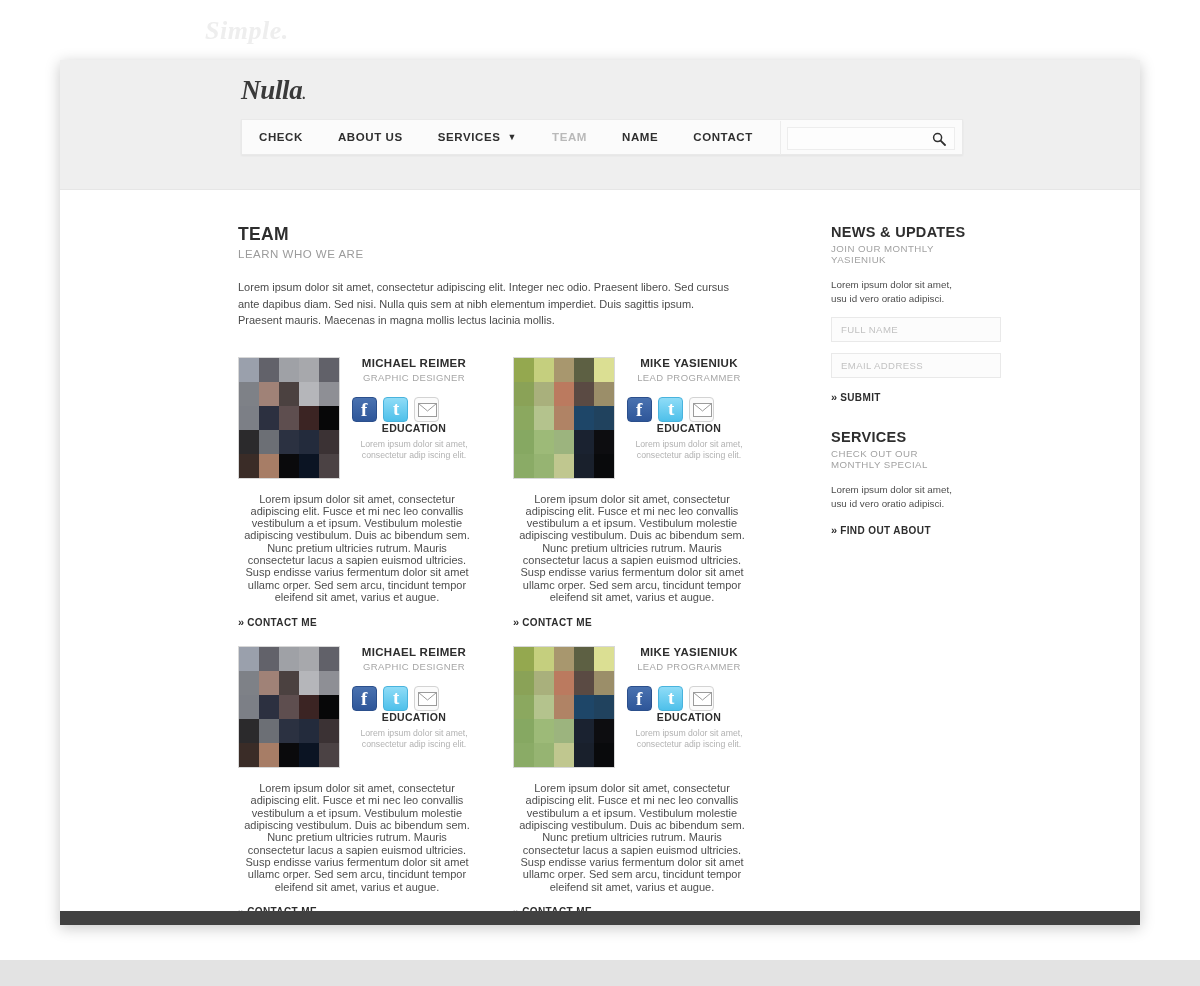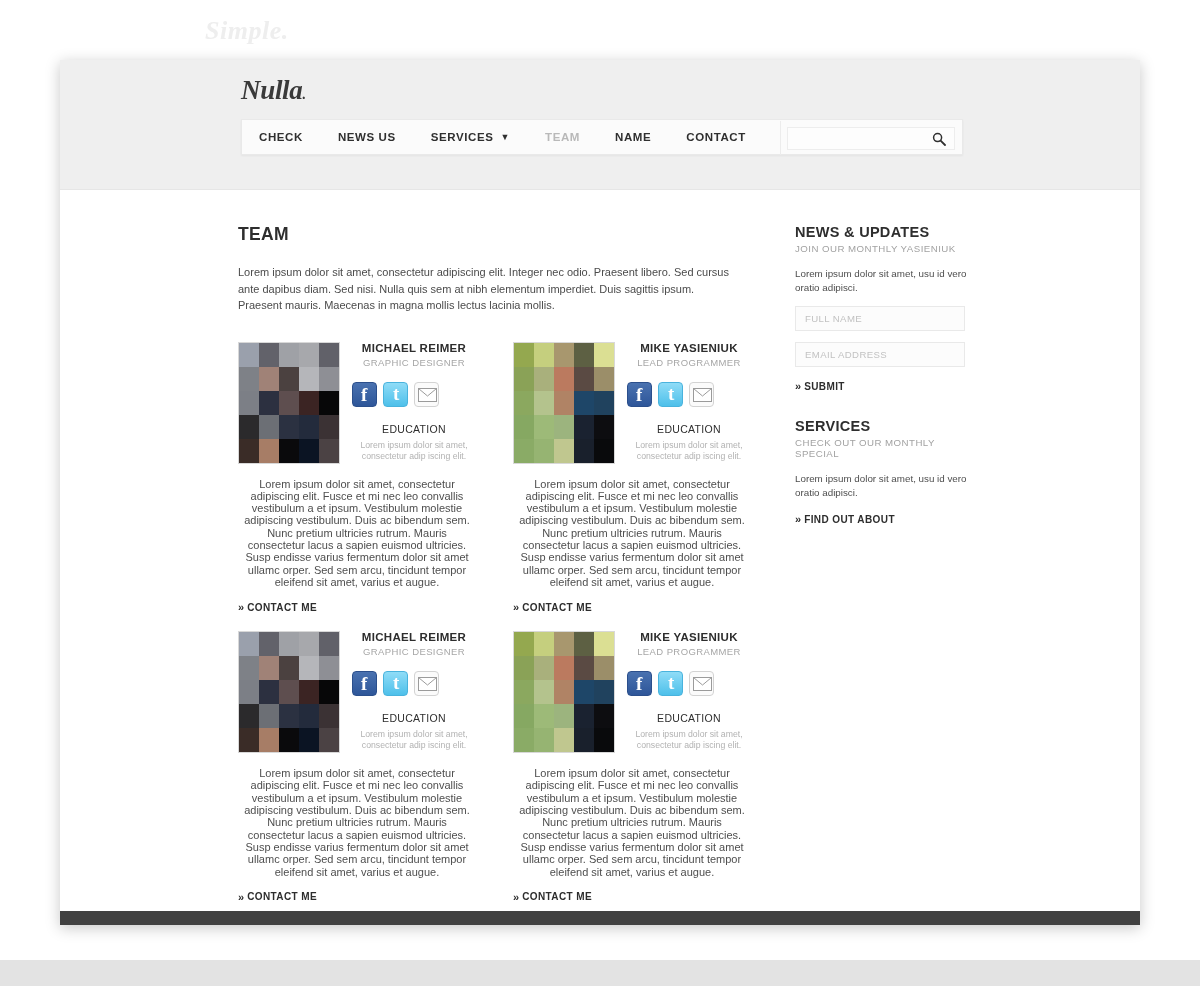--- a/index.html
+++ b/index.html
@@ -123,31 +123,31 @@
     font-size: 19px; color: #fff;
   }
   .sico.tw { background: linear-gradient(#8fdcf7, #4ec0ea); border: 1px solid #49b3dd; }
   .sico.tw::after {
     content: "t"; position: absolute; left: 9px; top: 0px;
     font-family: "Liberation Serif", serif; font-weight: bold;
     font-size: 19px; color: #fff;
   }
   .sico.ml { background: #fbfbfb; border: 1px solid #d3d3d3; }
   .sico.ml svg { position: absolute; left: 3px; top: 5px; }
-  .edu-t { font-size: 10.5px; font-weight: normal; color: #2d2d2d; letter-spacing: .3px; margin-top: 16px; }
+  .edu-t { font-size: 10.5px; font-weight: bold; color: #2d2d2d; letter-spacing: .3px; margin-top: 0; }
   .edu-b { font-size: 8.7px; color: #b2b2b2; line-height: 11px; margin-top: 5px; }
   .m-bio { font-size: 11px; color: #4e4e4e; line-height: 12.3px; margin-top: 14px; }
   .more-link {
     display: flex; align-items: center; gap: 6px; margin-top: 13px;
     font-size: 10px; font-weight: bold; color: #2d2d2d; letter-spacing: .4px; cursor: pointer;
   }
   .chev { font-size: 11px; font-weight: bold; letter-spacing: -3px; }
 
   
-  .sb-block { margin-bottom: 26px; }
+  .sb-block { margin-bottom: 26px; margin-left: 36px; }
   .sb-title { font-size: 14.5px; font-weight: bold; color: #2e2e2e; letter-spacing: .3px; }
   .sb-sub { font-size: 9.7px; color: #a2a2a2; letter-spacing: .45px; margin-top: 3px; }
   .sb-p { font-size: 9.8px; color: #4e4e4e; line-height: 14px; margin-top: 13px; }
   .sb-input {
     width: 170px; height: 25px; margin-top: 11px;
     background: #fcfcfc; border: 1px solid #e9e9e9;
   }
   .sb-input input {
     width: 100%; height: 23px; border: 0; outline: 0; background: transparent;
     font-size: 9.6px; color: #555; letter-spacing: .4px; padding-left: 9px;
@@ -182,21 +182,21 @@
       <div class="logo">
         <span>Nulla</span><span class="dot">.</span>
       </div>
 
       <div class="navbar">
         <div class="nav-links">
           <div class="nav-item">
             <span>CHECK</span>
           </div>
           <div class="nav-item">
-            <span>NEWS US</span>
+            <span>ABOUT US</span>
           </div>
           <div class="nav-item">
             <span>SERVICES</span>
             <span class="caret">▼</span>
           </div>
           <div class="nav-item disabled">
             <span>TEAM</span>
           </div>
           <div class="nav-item">
             <span>NAME</span>
@@ -215,20 +215,21 @@
             </svg>
           </div>
         </div>
       </div>
     </div>
 
     <div class="page-body">
 
       <div class="content">
         <div class="sec-title">TEAM</div>
+        <div class="sec-sub">LEARN WHO WE ARE</div>
         <div class="intro">Lorem ipsum dolor sit amet, consectetur adipiscing elit. Integer nec odio. Praesent libero. Sed cursus ante dapibus diam. Sed nisi. Nulla quis sem at nibh elementum imperdiet. Duis sagittis ipsum. Praesent mauris. Maecenas in magna mollis lectus lacinia mollis.</div>
 
         <div class="team-grid">
 
           <div class="member">
             <div class="member-top">
               <div class="mosaic">
                   <i style="background: rgb(154, 160, 172);"></i>
                   <i style="background: rgb(98, 98, 106);"></i>
                   <i style="background: rgb(159, 161, 166);"></i>

